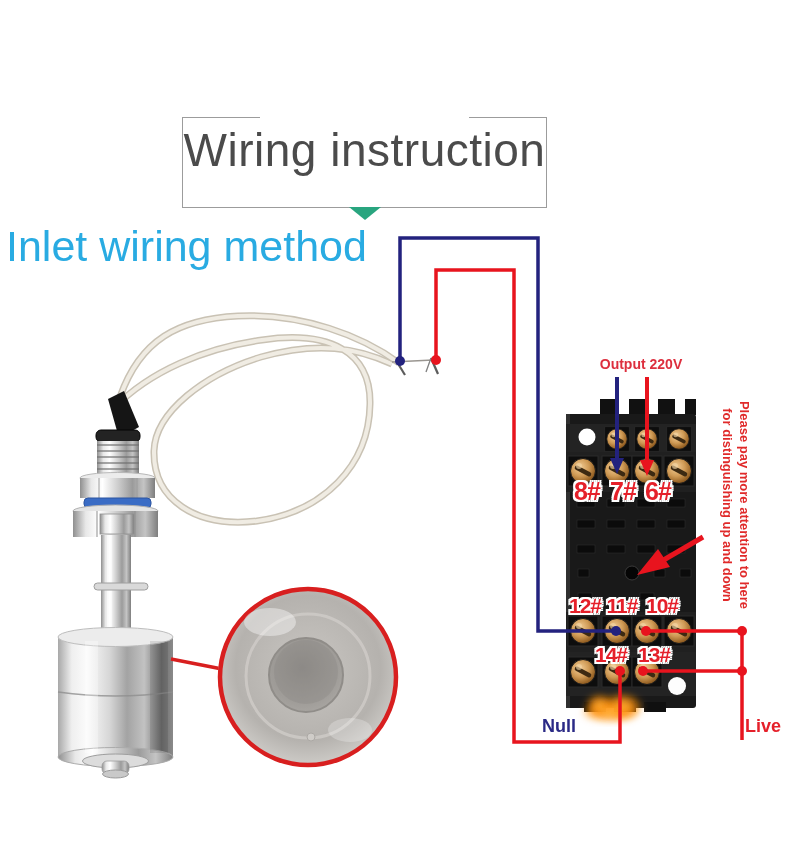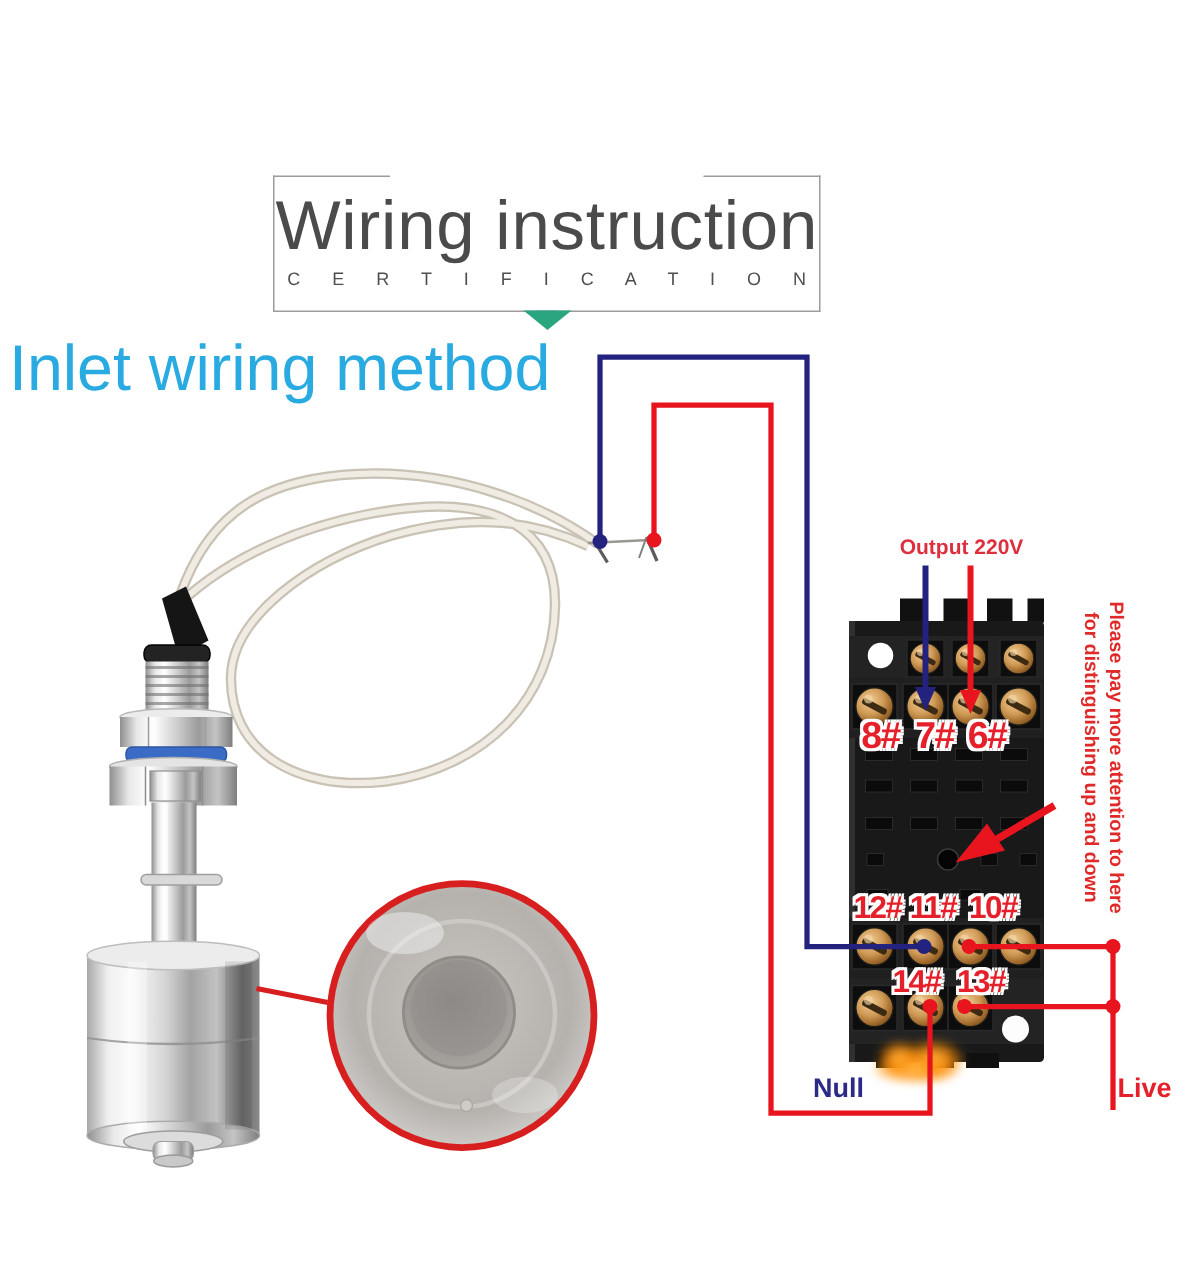--- a/index.html
+++ b/index.html
@@ -282,21 +282,20 @@
   </svg>
 
   <div class="banner">
     <div class="bline bl-left"></div>
     <div class="bline bl-right"></div>
     <div class="bline bl-topl"></div>
     <div class="bline bl-topr"></div>
     <div class="bline bl-botl"></div>
     <div class="bline bl-botr"></div>
     <div class="banner-title">Wiring instruction</div>
-    <div class="banner-sub">C E R T I F I C A T I O N</div>
     <div class="banner-tri"></div>
   </div>
 
   <div class="heading">Inlet wiring method</div>
 
   <div class="lbl output-lbl" style="left:641px;top:364px;">Output 220V</div>
 
   <div class="lbl red outline t-big" style="left:587px;top:491px;">8#</div>
   <div class="lbl red outline t-big" style="left:623px;top:491px;">7#</div>
   <div class="lbl red outline t-big" style="left:658px;top:491px;">6#</div>

